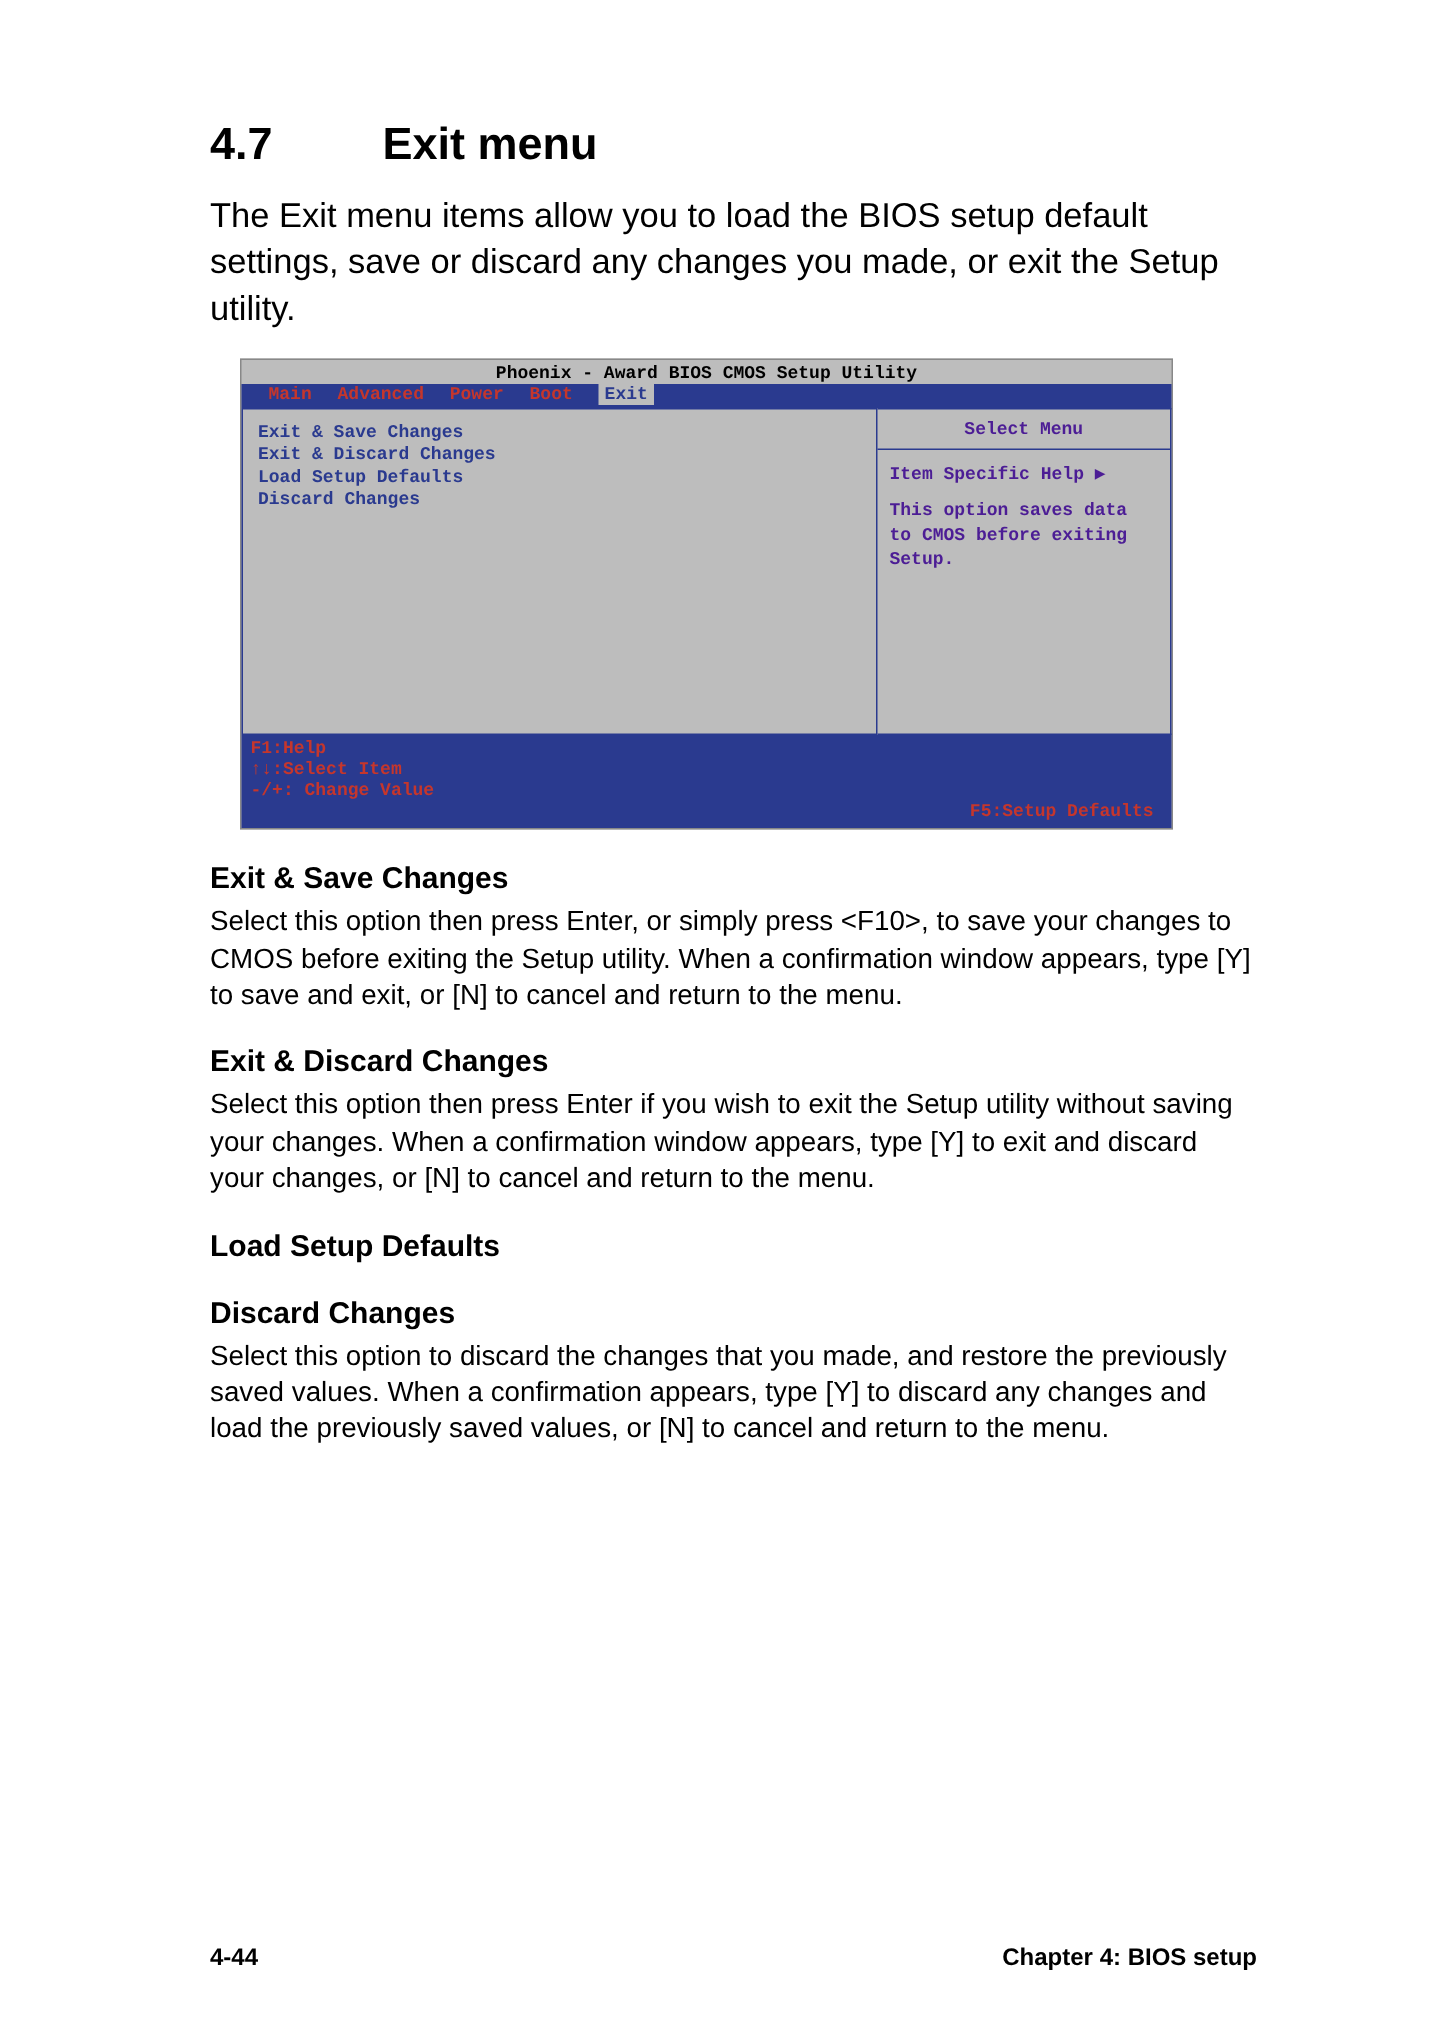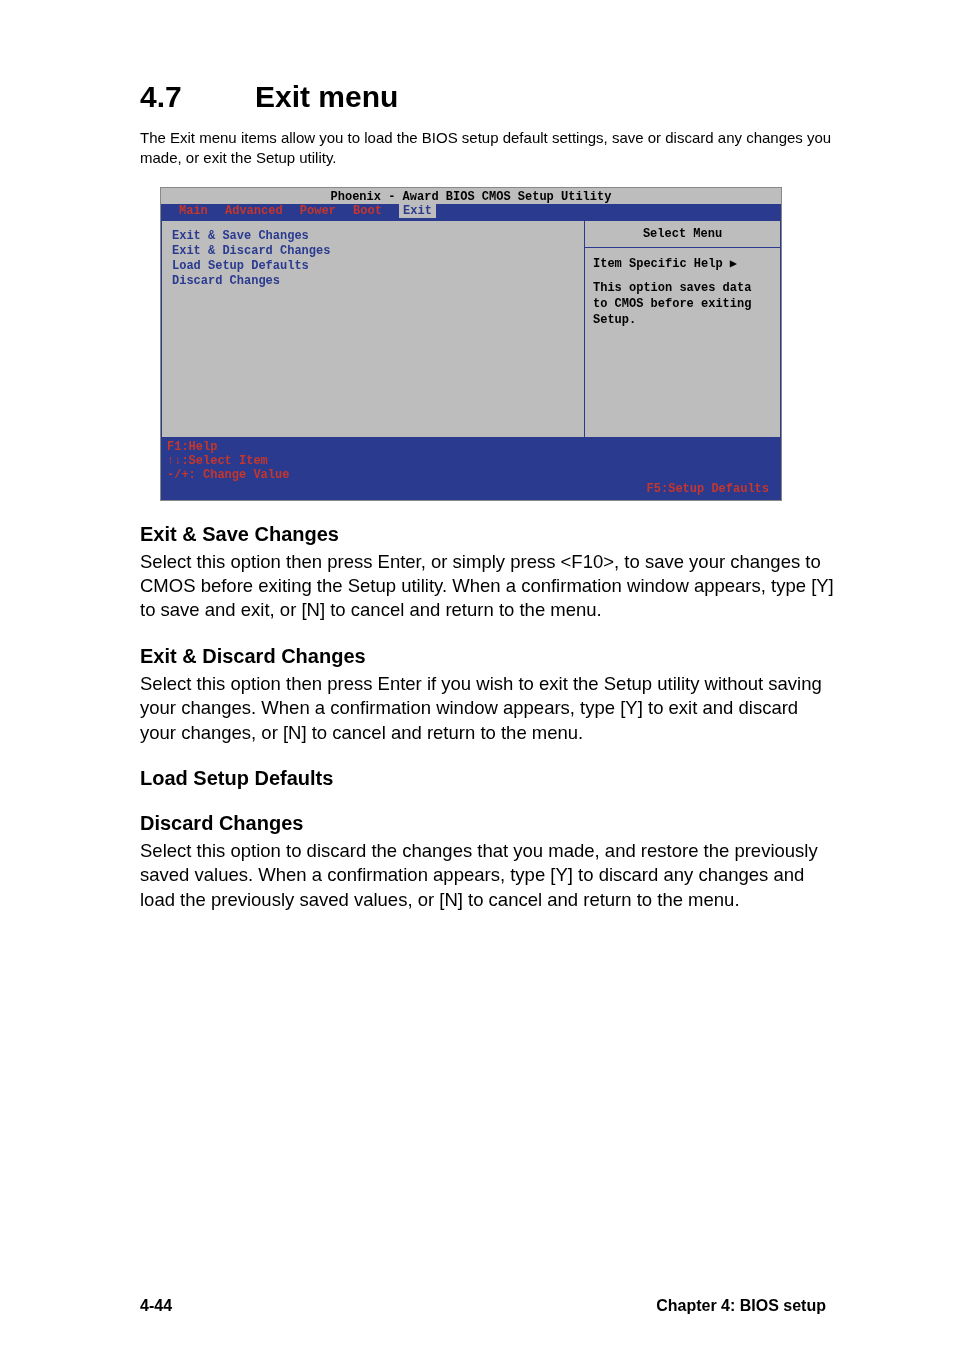--- a/index.html
+++ b/index.html
@@ -19,21 +19,21 @@
   h1.section-heading {
     font-size: 30px;
     font-weight: bold;
     margin: 0 0 14px 0;
   }
   h1.section-heading .num {
     display: inline-block;
     width: 115px;
   }
   p.intro {
-    font-size: 15px;
+    font-size: 23px;
     line-height: 1.35;
     margin: 0 0 18px 0;
   }
   .bios {
     width: 620px;
     margin: 12px 0 20px 20px;
     font-family: "Courier New", monospace;
     font-size: 12px;
     background: #bdbdbd;
     border: 1px solid #888;
@@ -73,21 +73,21 @@
     font-weight: bold;
   }
   .bios-left .item {
     line-height: 1.25;
   }
   .bios-right {
     width: 195px;
     border: 1px solid #2a3a8f;
     border-left: 0;
     padding: 0;
-    color: #000000;
+    color: #4c1d95;
     font-weight: bold;
   }
   .bios-right-title {
     text-align: center;
     padding: 6px 4px;
     border-bottom: 1px solid #2a3a8f;
   }
   .bios-right-body {
     padding: 8px 8px;
     line-height: 1.35;
@@ -121,21 +121,21 @@
   p.body {
     font-size: 18.5px;
     line-height: 1.32;
     margin: 0 0 4px 0;
   }
 
   .page-footer {
     position: absolute;
     bottom: 36px;
     left: 140px;
-    right: 128px;
+    right: 116px;
     display: flex;
     justify-content: space-between;
     font-size: 16px;
     font-weight: bold;
   }
 </style>
 </head>
 <body>
 
 <div class="page">

